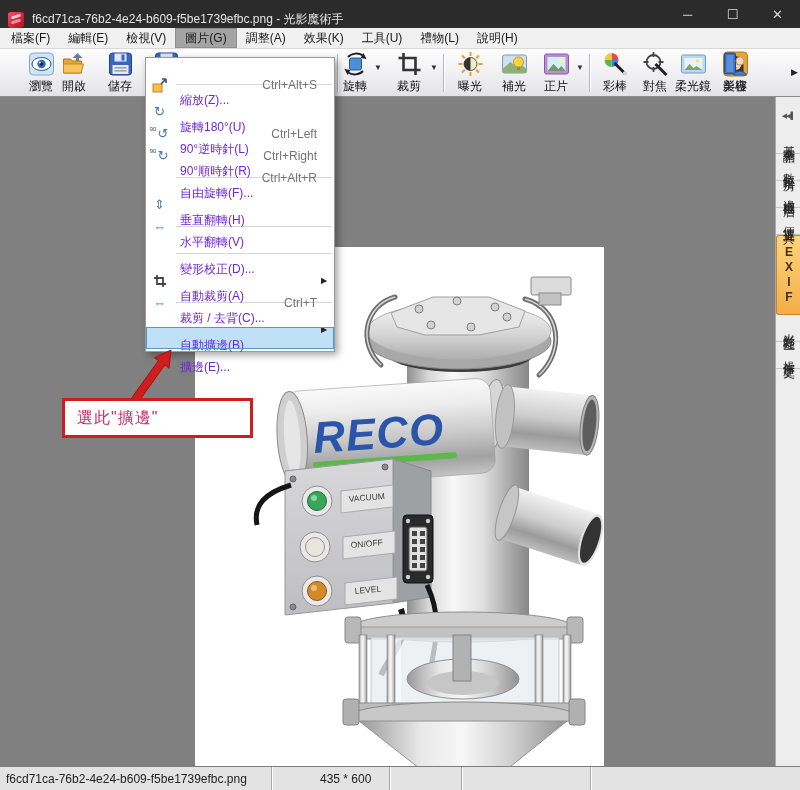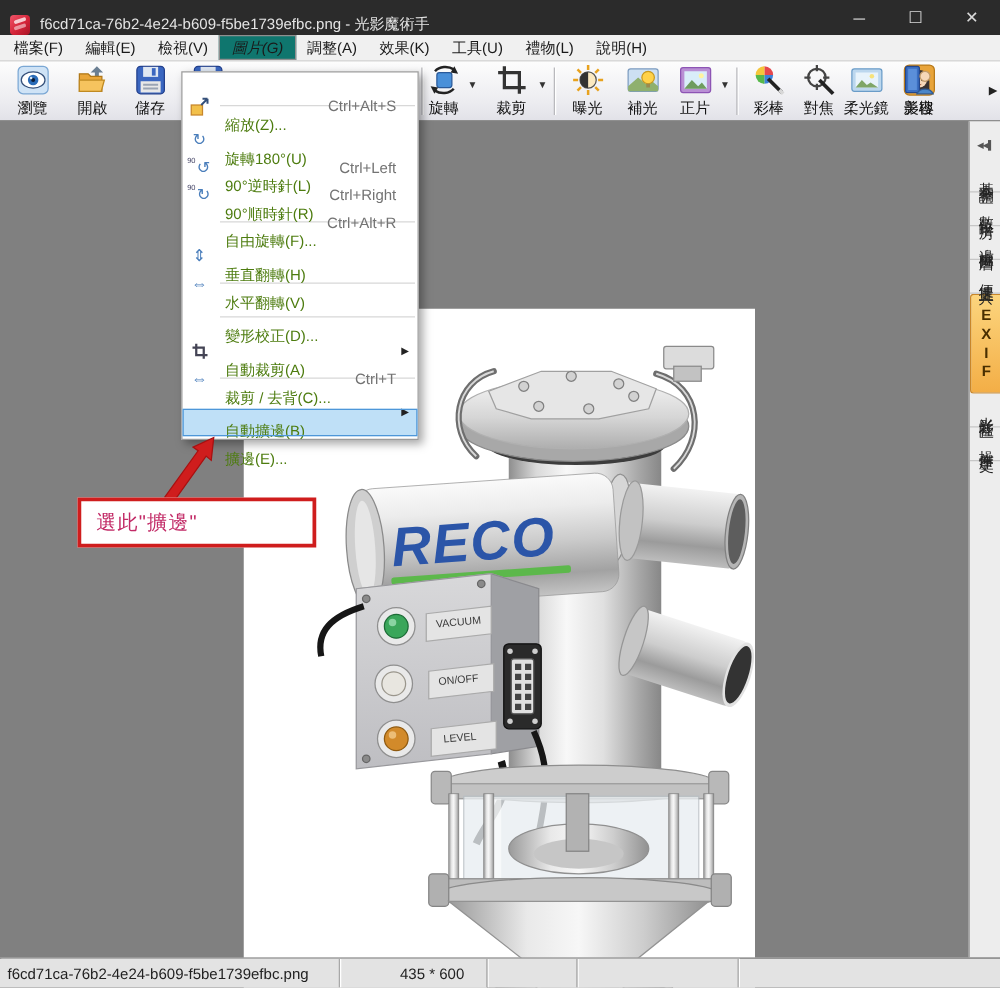--- a/index.html
+++ b/index.html
@@ -19,21 +19,21 @@
     background:rgba(255,255,255,.5); border-radius:2px; transform:rotate(-18deg); }
   .title-text { color:#e4e4e4; font-size:12px; }
   .win-controls { position:absolute; right:0; top:0; height:28px; display:flex; }
   .win-btn { width:45px; height:28px; color:#d8d8d8; font-size:13px;
     display:flex; align-items:center; justify-content:center; }
 
   
   .menubar { position:absolute; top:28px; left:0; width:800px; height:21px;
     background:#f0f0f0; border-bottom:1px solid #d9d9d9; display:flex; align-items:stretch; padding-left:2px; }
   .menubar-item { padding:0 9px; display:flex; align-items:center; color:#1a1a1a; }
-  .menubar-item.active { background:#0f766e; border:1px solid #8f8f8f;font-style:italic; }
+  .menubar-item.active { background:#a3a3a3; border:1px solid #8f8f8f; }
 
   
   .toolbar { position:absolute; top:49px; left:0; width:800px; height:48px;
     background:linear-gradient(#fdfdfd,#ececf0 70%,#e2e2e8); border-bottom:1px solid #8e8e8e; }
   .tb-item { position:absolute; top:2px; width:46px; height:44px; display:flex; flex-direction:column;
     align-items:center; justify-content:flex-start; }
   .tb-icon { width:27px; height:27px; display:block; }
   .tb-label { font-size:12px; color:#111; margin-top:1px; white-space:nowrap; }
   .tb-drop { position:absolute; top:14px; font-size:8px; color:#333; }
   .tb-sep { position:absolute; top:5px; width:2px; height:38px;
@@ -53,21 +53,21 @@
     width:25px; padding:9px 0; display:flex; align-items:center; justify-content:center;
     font-size:12px; color:#222; border-bottom:1px solid #c6c6c6; letter-spacing:2px; }
   .sb-tab.exif { background:linear-gradient(#fcd57e,#f3ae46); border:1px solid #c8862a;
     border-right:none; border-radius:3px 0 0 3px; color:#4a2f00; font-weight:bold; letter-spacing:1px; }
 
   
   .menu-pop { position:absolute; top:57px; left:145px; width:190px; background:#ffffff;
     border:1px solid #9b9b9b; box-shadow:3px 3px 7px rgba(0,0,0,.35); padding:2px 0; z-index:20; }
   .mi { display:grid; grid-template-columns:27px 1fr auto 13px; align-items:center; height:22px; }
   .mi-icon { justify-self:center; width:16px; height:16px; display:flex; align-items:center; justify-content:center; }
-  .mi-label { padding-left:7px; color:#4d7c0f; white-space:nowrap;margin-top:32px; }
+  .mi-label { padding-left:7px; color:#6d28d9; white-space:nowrap;margin-top:32px; }
   .mi-short { color:#737373; padding-right:4px; white-space:nowrap; }
   .mi-arrow { font-size:8px; color:#222; }
   .mi-sep { height:1px; background:#d8d8d8; margin:2px 2px 2px 30px; }
   .mi.hl { background:#bfe0f7; outline:1px solid #4e97d9; outline-offset:-1px; }
   .ico-blue { color:#4a7ebb; font-size:13px; line-height:1; }
   .ico-sup { font-size:6px; color:#446; position:relative; top:-5px; left:-1px; }
 
   
   .note-box { position:absolute; top:398px; left:62px; width:191px; height:40px;
     background:#ffffff; border:3px solid #cf1d1d; z-index:30;
@@ -105,21 +105,21 @@
     <div class="menubar-item">檢視(V)</div>
     <div class="menubar-item active">圖片(G)</div>
     <div class="menubar-item">調整(A)</div>
     <div class="menubar-item">效果(K)</div>
     <div class="menubar-item">工具(U)</div>
     <div class="menubar-item">禮物(L)</div>
     <div class="menubar-item">說明(H)</div>
   </div>
 
   <div class="toolbar">
-    <div class="tb-item" style="left:3px">
+    <div class="tb-item" style="left:18px">
       <svg class="tb-icon" viewBox="0 0 26 26">
         <rect x="1" y="2" width="24" height="22" rx="4" fill="#cfe3f6" stroke="#7aa7d4"></rect>
         <ellipse cx="13" cy="13" rx="9.5" ry="6.5" fill="#ffffff" stroke="#35507a"></ellipse>
         <circle cx="13" cy="13" r="4.2" fill="#2b6cb8"></circle>
           <circle cx="13" cy="13" r="1.6" fill="#0c1c36"></circle>
         <circle cx="11.4" cy="11.4" r="1" fill="#dbe9f7"></circle>
       </svg>
       <span class="tb-label">瀏覽</span>
     </div>
     <div class="tb-item" style="left:51px">

